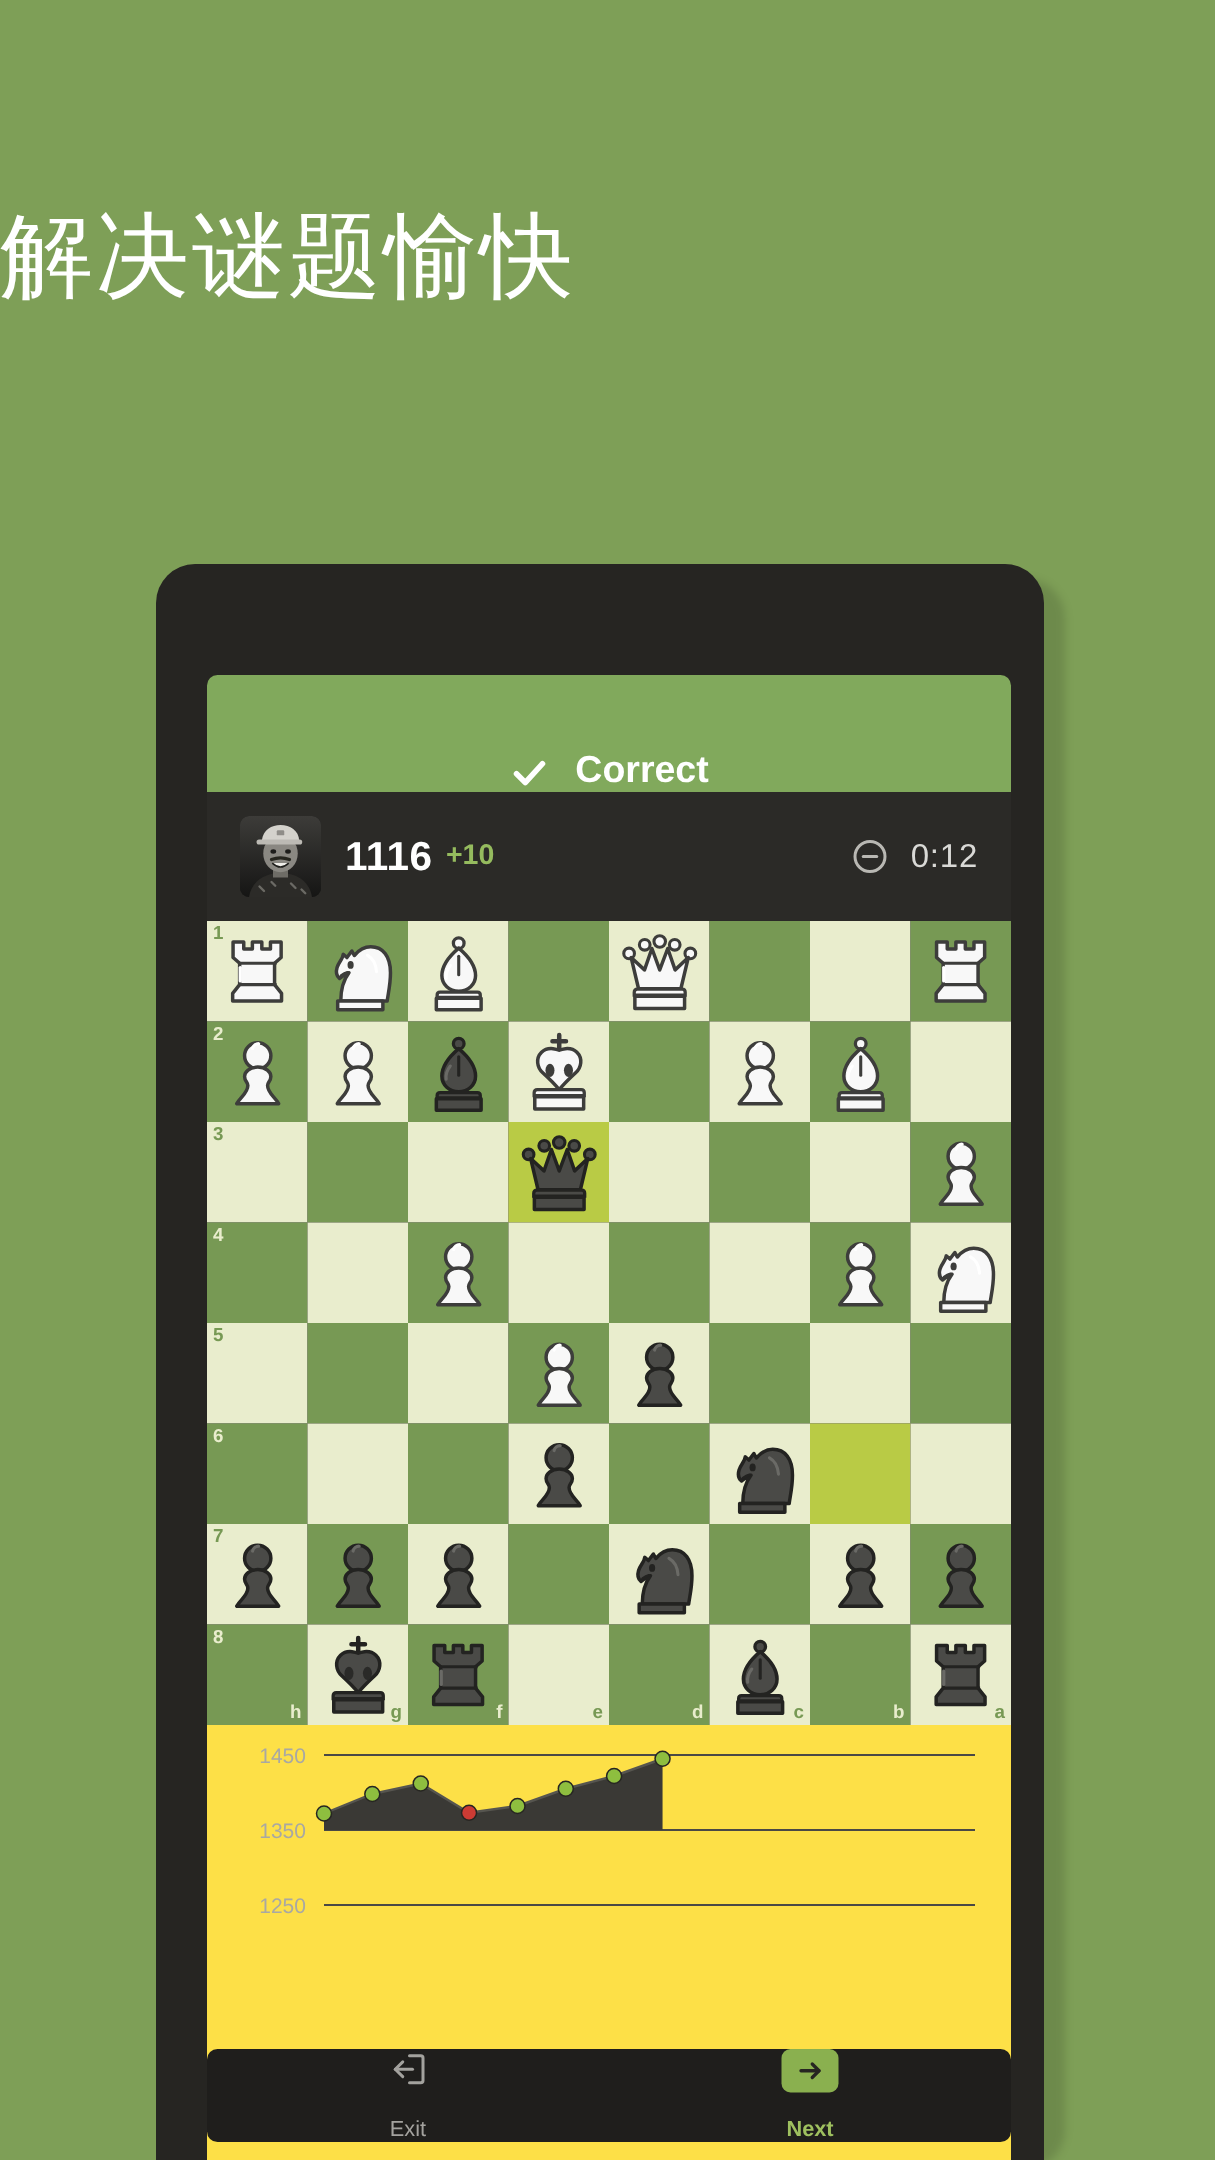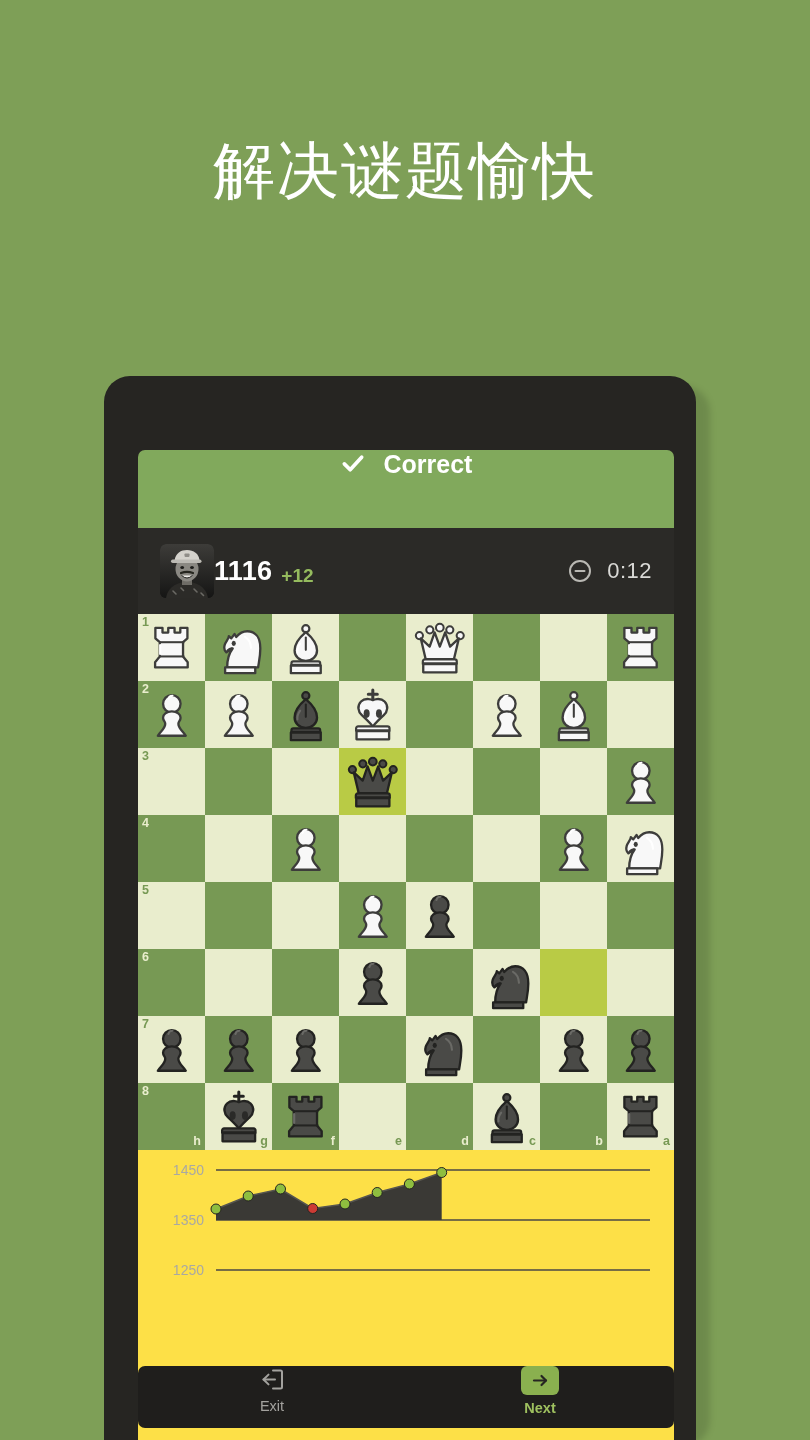--- a/index.html
+++ b/index.html
@@ -6,56 +6,56 @@
   body{
     width:810px;height:1440px;overflow:hidden;
     background:#7f a;
     background-color:#7e9f57;
     font-family:"Liberation Sans","DejaVu Sans",sans-serif;
     position:relative;
   }
   
   #headline{
     position:absolute;left:0;top:138px;width:810px;
-    text-align:center;color:#ffffff;
+    text-align:left;color:#ffffff;
     font-size:62px;line-height:1.05;font-weight:400;
     letter-spacing:2px;
     font-family:"DejaVu Sans","Liberation Sans",sans-serif;
   }
   
   #phone-shadow{
     position:absolute;left:118px;top:386px;width:592px;height:1060px;
     background:rgba(0,0,0,0.13);border-radius:26px;filter:blur(3px);
   }
   #phone{
     position:absolute;left:104px;top:376px;width:592px;height:1064px;
     background:#262522;border-radius:26px 26px 0 0;overflow:hidden;
   }
   #screen{
     position:absolute;left:34px;top:74px;width:536px;height:990px;
     background:#262522;display:flex;flex-direction:column;
   }
   
   #banner{
     height:78px;background:#81a95c;border-radius:7px 7px 0 0;
-    display:flex;align-items:flex-start;justify-content:center;gap:18px;
+    display:flex;align-items:flex-end;justify-content:center;gap:18px;
     color:#ffffff;font-size:25px;font-weight:bold;flex:none;
   }
   #banner .chk{display:block;width:26px;height:26px;}
   
   #player-strip{
     height:86px;background:#2b2a27;flex:none;
     display:flex;align-items:center;padding:0 22px;box-sizing:border-box;
   }
   #avatar{
     width:54px;height:54px;border-radius:6px;flex:none;overflow:hidden;
     background:#1a1a18;position:relative;
   }
   #avatar svg{display:block;width:54px;height:54px;}
-  #rating-wrap{display:flex;align-items:flex-end;gap:9px;}
+  #rating-wrap{display:flex;align-items:center;gap:9px;margin-left:16px;}
   #rating{color:#ffffff;font-size:27px;font-weight:bold;letter-spacing:.3px;}
   #rating-delta{color:#95bb5e;font-size:19px;font-weight:bold;}
   #timer-wrap{margin-left:auto;display:flex;align-items:center;gap:14px;}
   #timer-icon{display:block;width:26px;height:26px;}
   #timer-text{color:#d9d9d6;font-size:22px;letter-spacing:.5px;}
   
   #board{
     width:536px;height:536px;flex:none;position:relative;
     display:grid;grid-template-columns:repeat(8,1fr);grid-template-rows:repeat(8,1fr);
   }
@@ -81,21 +81,21 @@
   }
   #chart-svg{display:block;width:536px;height:142px;}
   .ylab{fill:#a9a8a3;font-size:14px;font-family:"Liberation Sans",sans-serif;}
   
   #bottom-nav{
     position:absolute;left:0;bottom:12px;width:536px;height:62px;
     background:#1f1e1c;border-radius:7px;
     display:flex;align-items:center;
   }
   .nav-item{
-    flex:1;display:flex;flex-direction:column;align-items:center;justify-content:flex-start;gap:5px;
+    flex:1;display:flex;flex-direction:column;align-items:center;justify-content:space-between;gap:5px;
     height:100%;
   }
   .nav-item .nav-ic{display:block;width:27px;height:27px;}
   .nav-item .nav-lbl{font-size:14.5px;color:#a3a29e;}
   .nav-item.active .nav-lbl{color:#9ec05f;font-weight:bold;}
   #next-badge{
     width:38px;height:29px;background:#8ab04f;border-radius:6px;
     display:flex;align-items:center;justify-content:center;
   }
   #next-badge svg{width:19px;height:19px;display:block;}
@@ -145,21 +145,21 @@
           <ellipse cx="32" cy="23.6" rx="1.9" ry="1.5" fill="#1d1d1b"></ellipse>
 
           <path d="M21 29 q6 -2.2 12 0" stroke="#26261f" stroke-width="2.2" fill="none" stroke-linecap="round"></path>
 
           <path d="M21.5 31.4 q5.5 5.2 11 0 z" fill="#efeee9"></path>
           <path d="M21.5 31.4 q5.5 5.2 11 0" stroke="#1f1f1c" stroke-width="1" fill="none"></path>
         </svg>
       </div>
       <div id="rating-wrap">
         <span id="rating">1116</span>
-        <span id="rating-delta">+12</span>
+        <span id="rating-delta">+10</span>
       </div>
       <div id="timer-wrap">
         <span id="timer-icon">
           <svg viewBox="0 0 26 26" aria-hidden="true">
             <circle cx="13" cy="13" r="10" fill="none" stroke="#b9b8b3" stroke-width="2"></circle>
             <line x1="8.5" y1="13" x2="17.5" y2="13" stroke="#b9b8b3" stroke-width="2" stroke-linecap="round"></line>
           </svg>
         </span>
         <span id="timer-text">0:12</span>
       </div>

